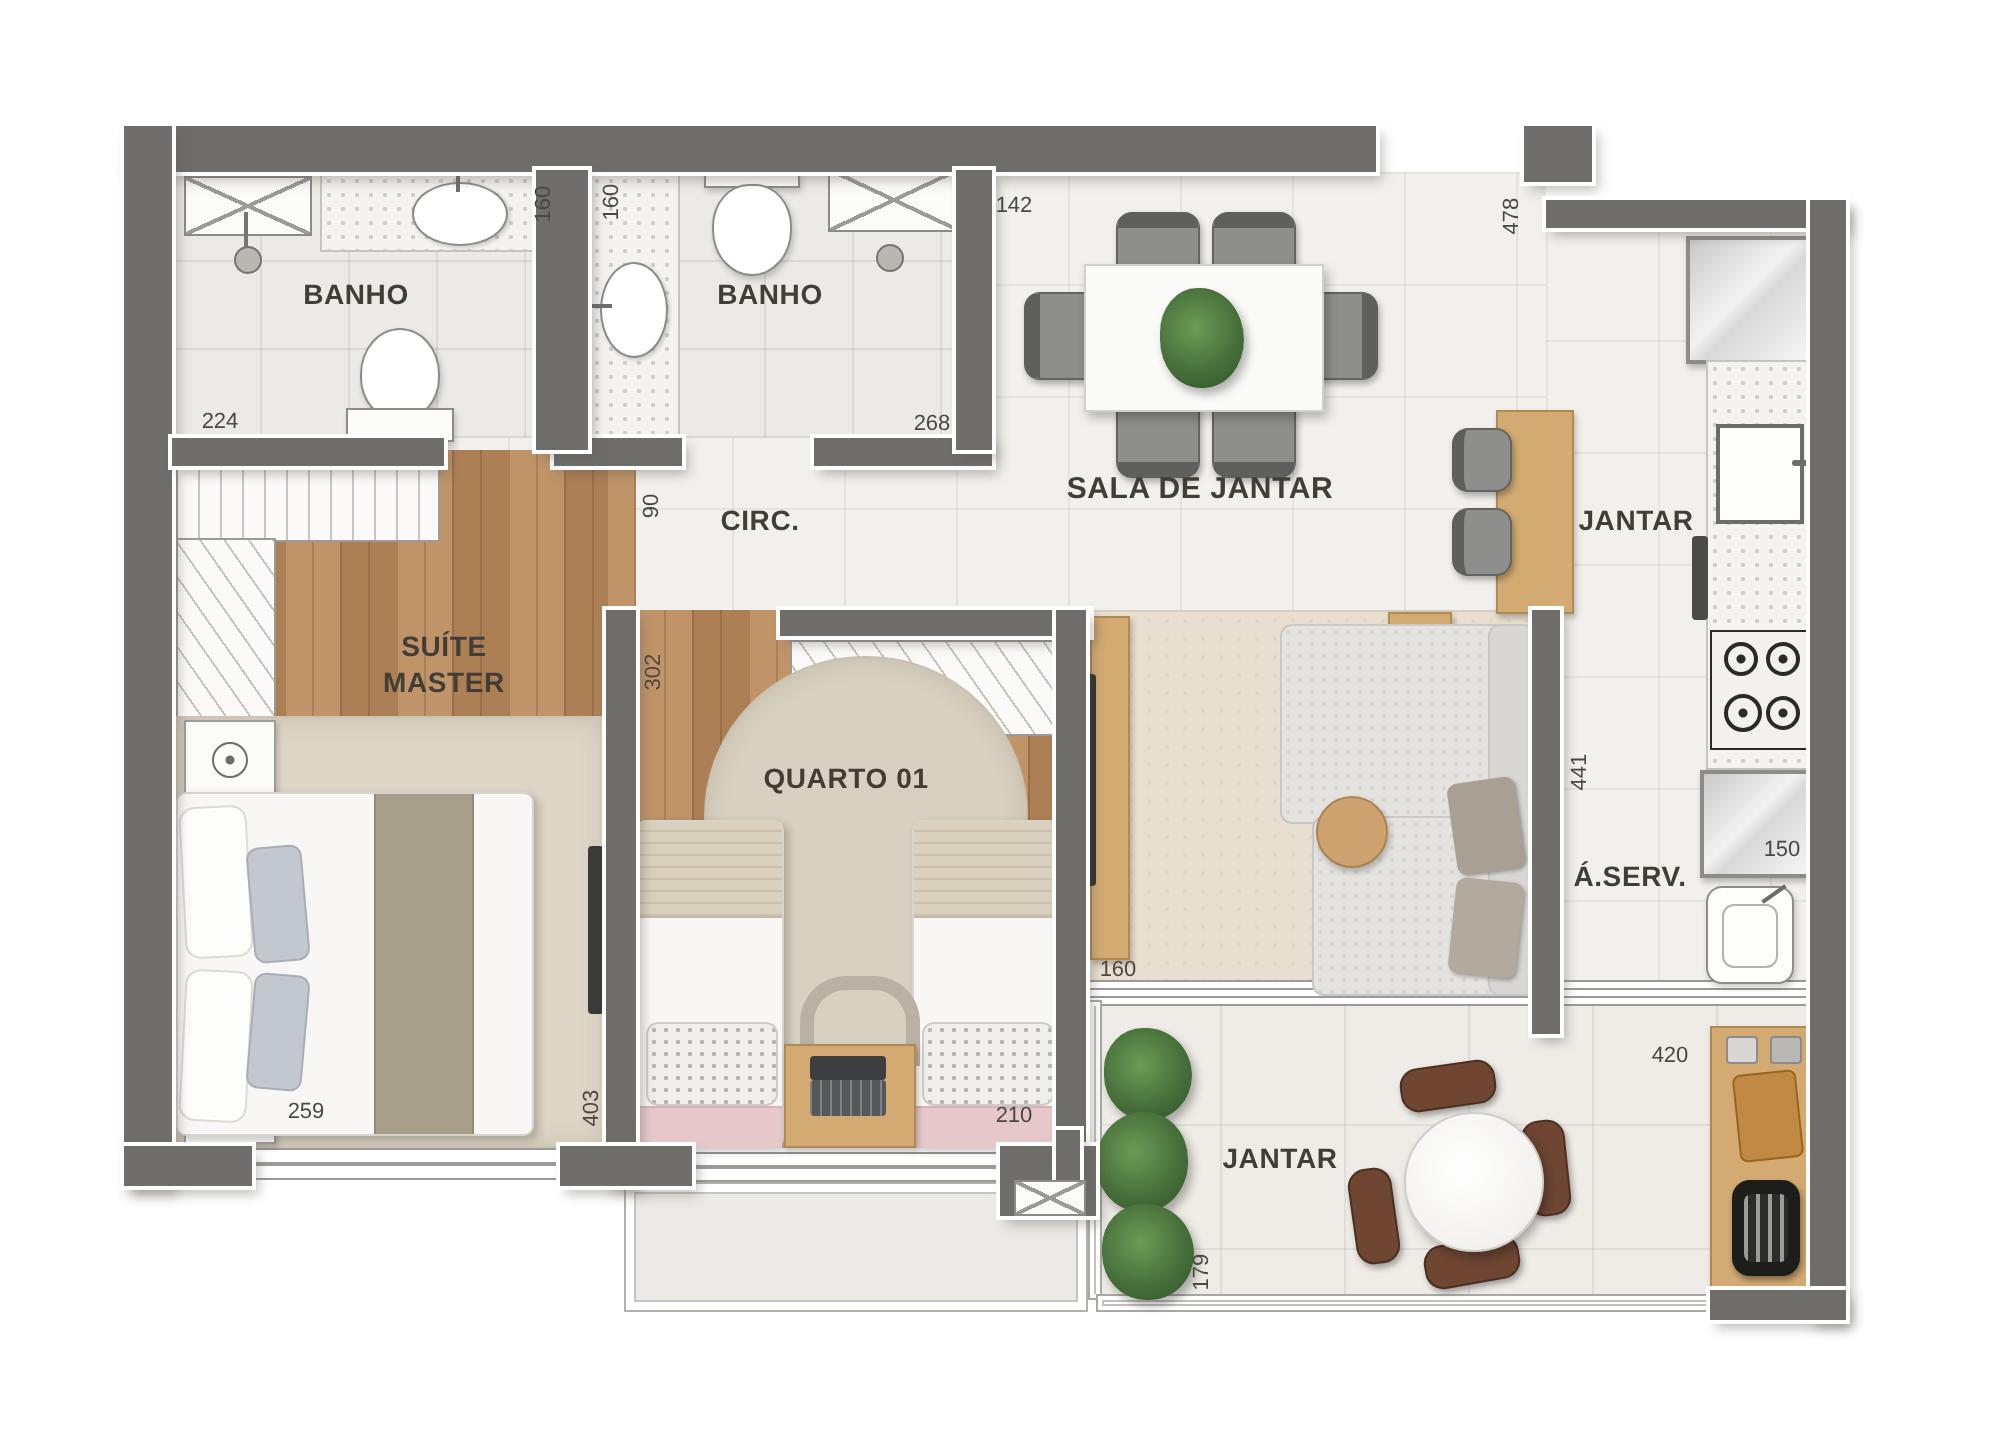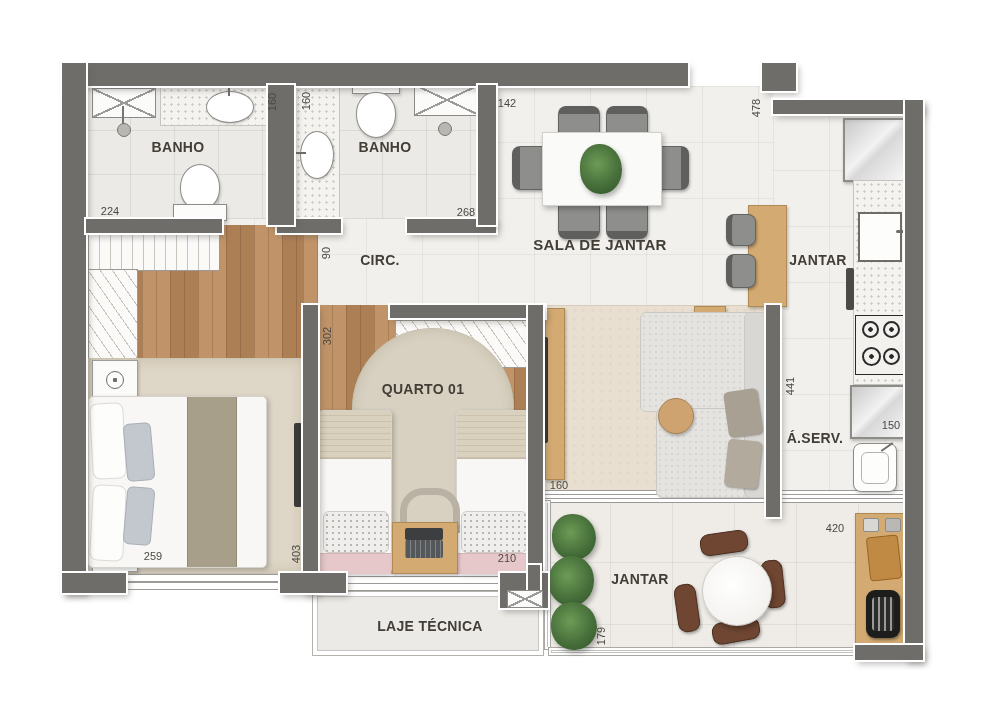--- a/index.html
+++ b/index.html
@@ -240,24 +240,27 @@
   <div class="wall z4" style="left:280px;top:573px;width:66px;height:20px;"></div>
   <div class="wall z4" style="left:500px;top:573px;width:48px;height:35px;"></div>
   <div class="wall z4" style="left:855px;top:645px;width:68px;height:15px;"></div>
   <div class="wall z4" style="left:528px;top:565px;width:12px;height:28px;"></div>
 
   <div class="room-label" style="left:128px;top:139px;width:100px;">BANHO</div>
   <div class="room-label" style="left:335px;top:139px;width:100px;">BANHO</div>
   <div class="room-label" style="left:330px;top:252px;width:100px;">CIRC.</div>
   <div class="room-label big" style="left:505px;top:236px;width:190px;">SALA DE JANTAR</div>
   <div class="room-label" style="left:768px;top:252px;width:100px;">JANTAR</div>
+  <div class="room-label" style="left:162px;top:314px;width:120px;">
+    <div class="ln">SUÍTE</div>
+    <div class="ln">MASTER</div>
+  </div>
   <div class="room-label" style="left:353px;top:381px;width:140px;">QUARTO 01</div>
   <div class="room-label" style="left:763px;top:430px;width:104px;">Á.SERV.</div>
   <div class="room-label" style="left:578px;top:571px;width:124px;">JANTAR</div>
-  <div class="room-label" style="left:338px;top:618px;width:184px;">LAJE TÉCNICA</div>
 
   <div class="dim" style="left:90px;top:204px;">224</div>
   <div class="dim v" style="left:252px;top:95px;">160</div>
   <div class="dim v" style="left:286px;top:94px;">160</div>
   <div class="dim" style="left:446px;top:205px;">268</div>
   <div class="dim v" style="left:306px;top:246px;">90</div>
   <div class="dim" style="left:487px;top:96px;">142</div>
   <div class="dim v" style="left:736px;top:101px;">478</div>
   <div class="dim v" style="left:770px;top:379px;">441</div>
   <div class="dim" style="left:871px;top:418px;">150</div>

